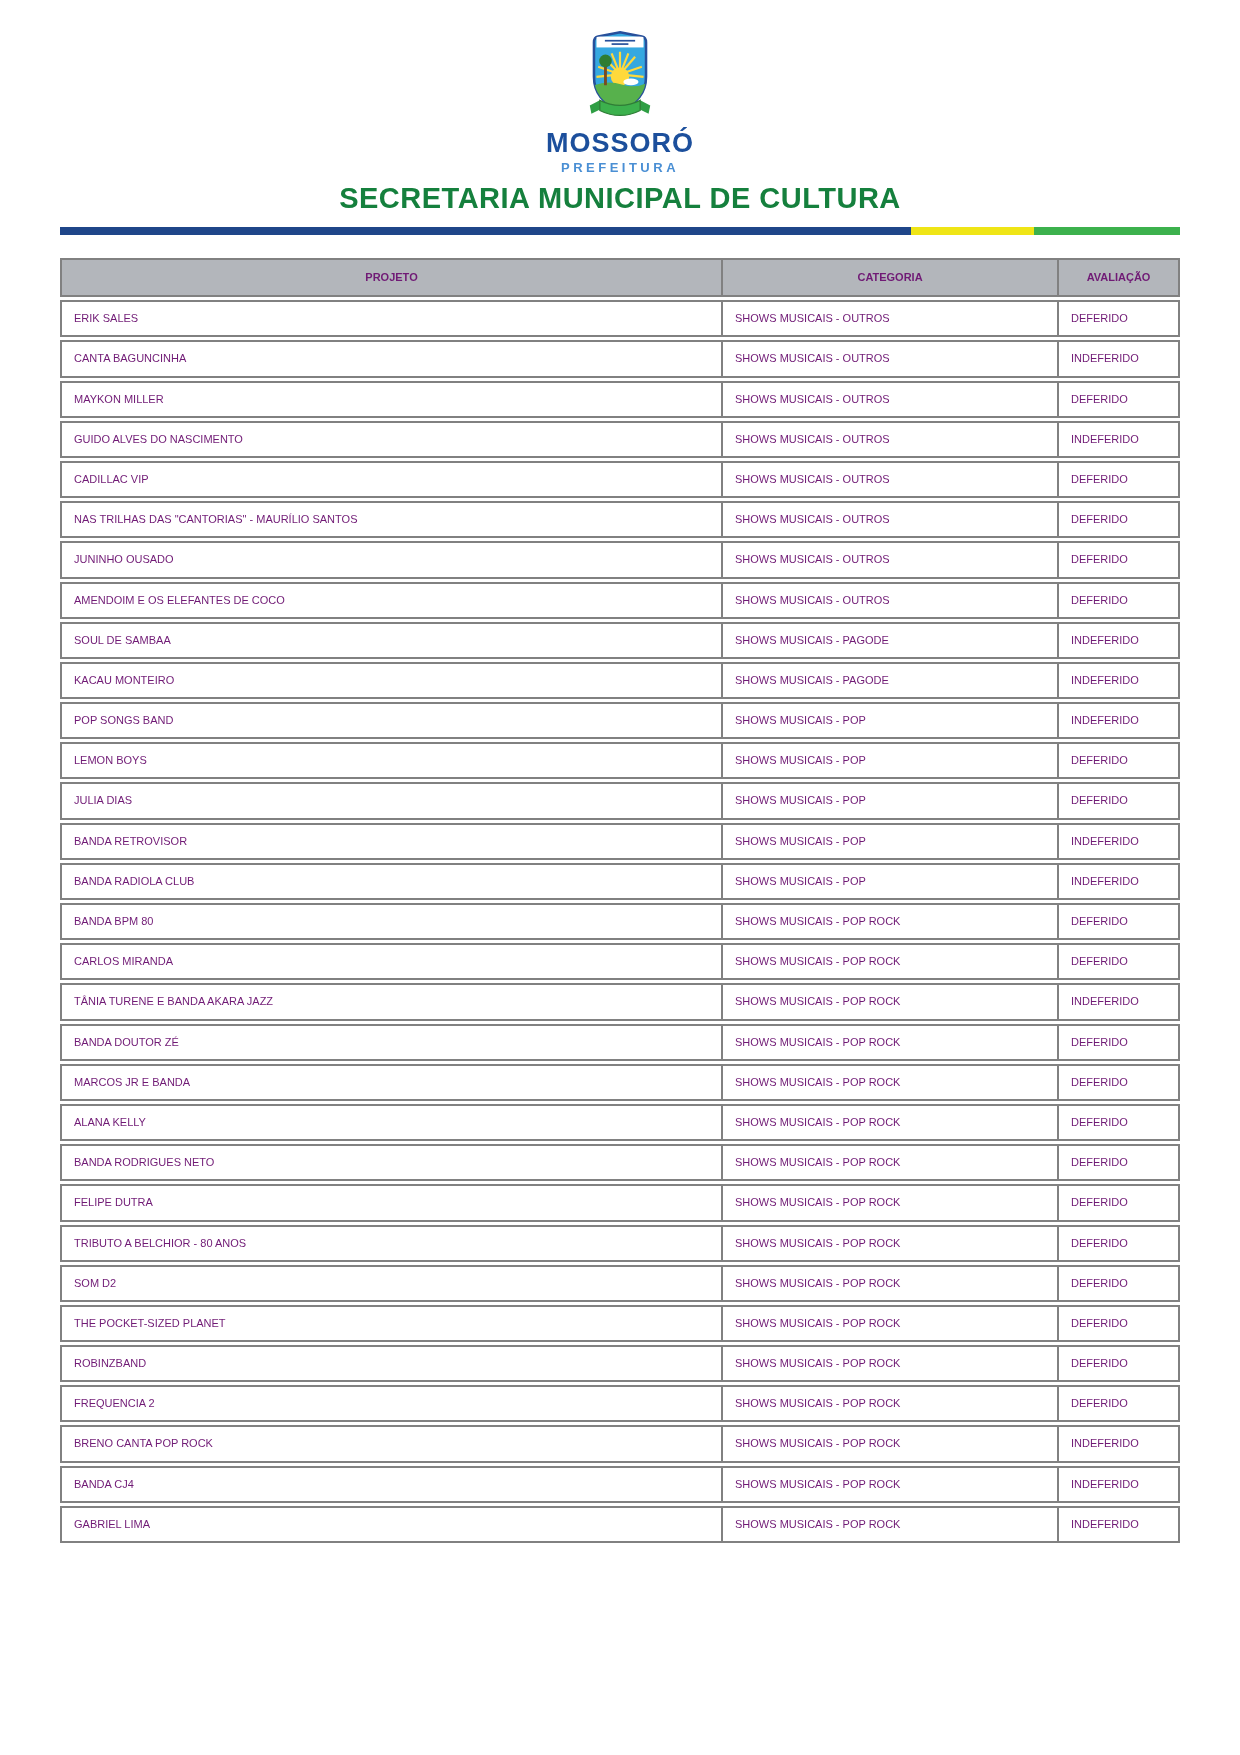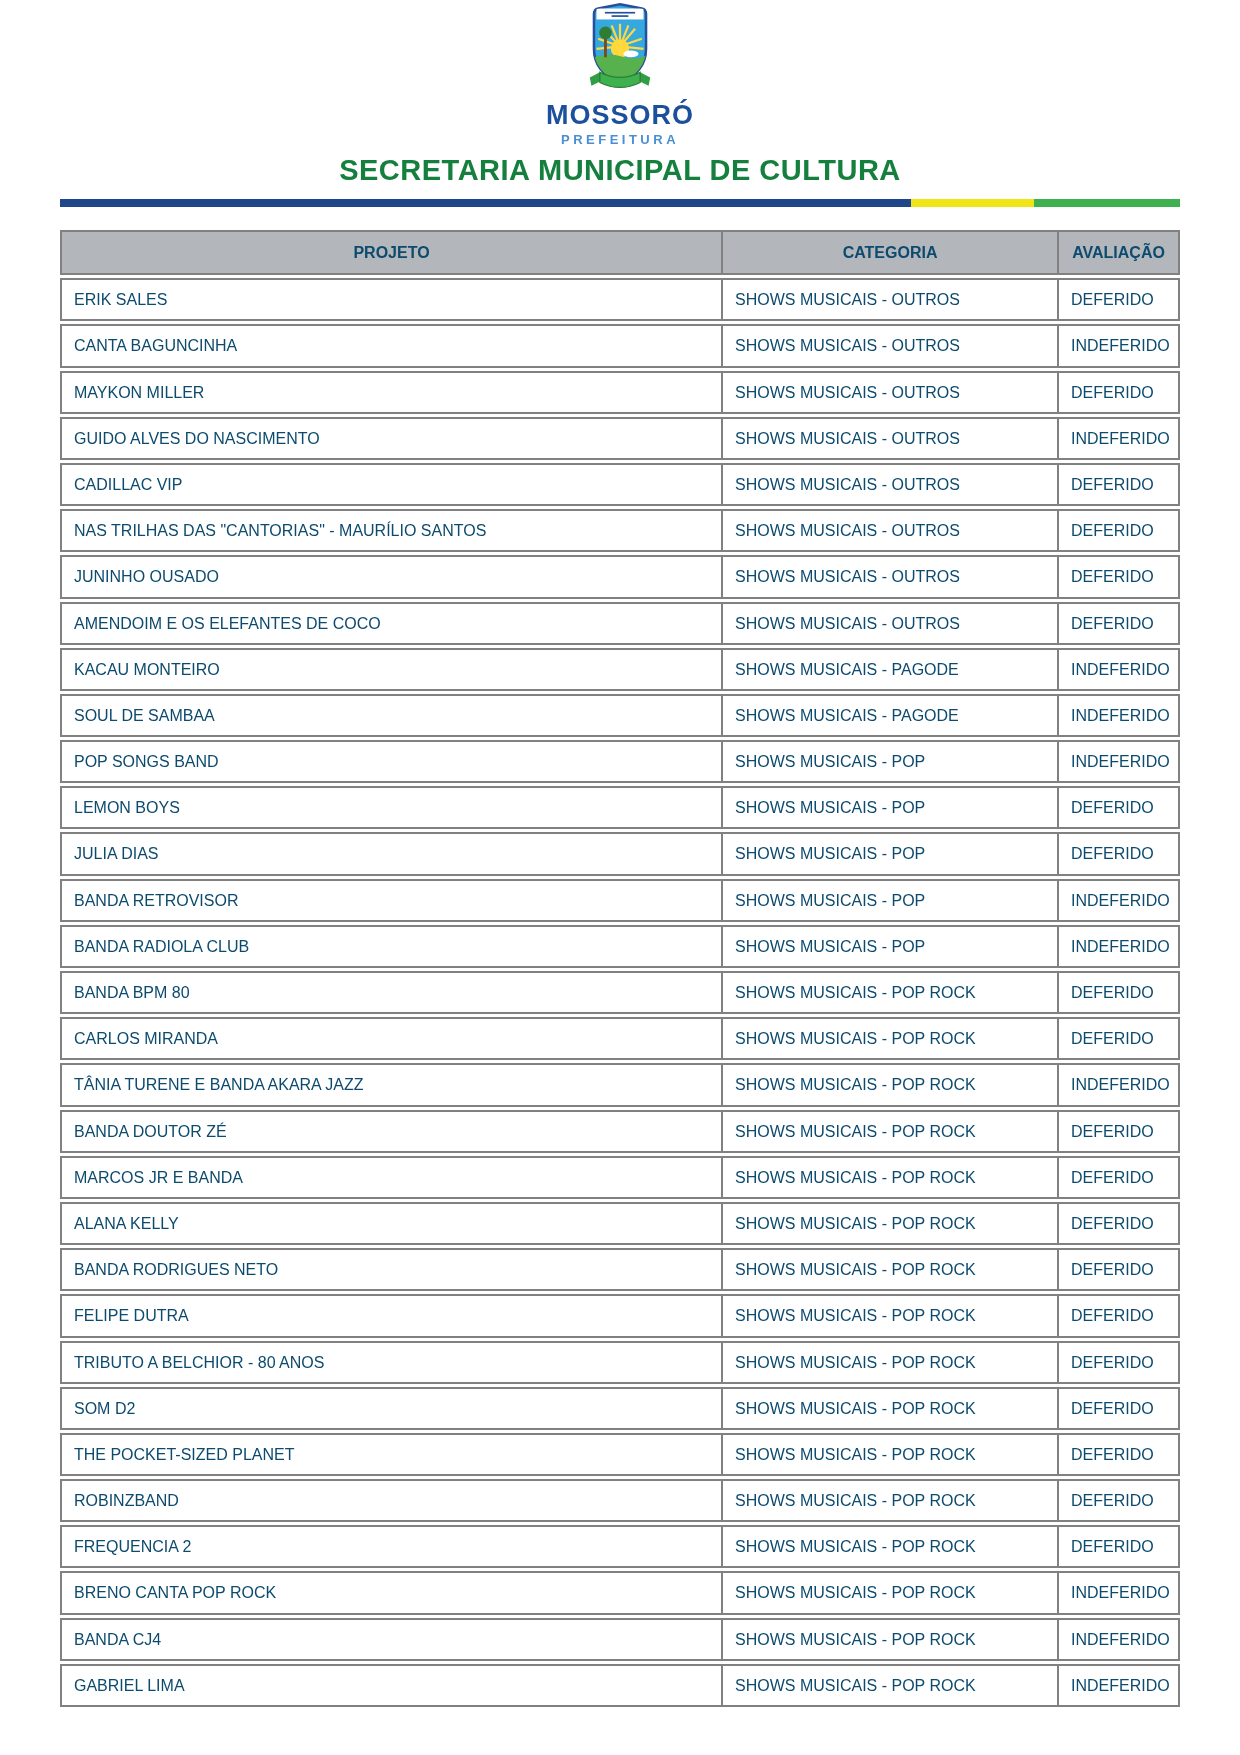--- a/index.html
+++ b/index.html
@@ -5,20 +5,21 @@
   * { margin: 0; padding: 0; box-sizing: border-box; }
   html, body {
     background: #ffffff;
     font-family: "Liberation Sans", "DejaVu Sans", sans-serif;
   }
   .page {
     width: 1240px;
     height: 1755px;
     background: #ffffff;
     margin: 0 auto;
+    padding-top: 28px;
     overflow: hidden;
   }
   
   .letterhead { text-align: center; }
   .crest { display: block; margin: 0 auto; }
   .city-name {
     margin-top: 4px;
     font-size: 27px;
     font-weight: bold;
     letter-spacing: 1px;
@@ -49,22 +50,22 @@
   .tricolor-bar .seg-blue   { width: 76%; height: 100%; }
   .tricolor-bar .seg-yellow { width: 11%; height: 100%; }
   .tricolor-bar .seg-green  { width: 13%; height: 100%; }
   
   .table-wrap { width: 1120px; margin: 20px auto 0 auto; }
   table.results {
     width: 100%;
     table-layout: fixed;
     border-collapse: separate;
     border-spacing: 0 3px;
-    font-size: 16px;
-    color: #0c4a6e;
+    font-size: 11px;
+    color: #701a75;
   }
   table.results th, table.results td {
     border-top: 2px solid #818181;
     border-bottom: 2px solid #818181;
     border-right: 2px solid #818181;
     padding: 10px 12px;
     line-height: 1.2;
     overflow: hidden;
     white-space: nowrap;
     background: #ffffff;
@@ -200,27 +201,27 @@
     <td>DEFERIDO</td>
   </tr>
 
   <tr>
     <td>AMENDOIM E OS ELEFANTES DE COCO</td>
     <td>SHOWS MUSICAIS - OUTROS</td>
     <td>DEFERIDO</td>
   </tr>
 
   <tr>
+    <td>SOUL DE SAMBAA</td>
+    <td>SHOWS MUSICAIS - PAGODE</td>
+    <td>INDEFERIDO</td>
+  </tr>
+
+  <tr>
     <td>KACAU MONTEIRO</td>
-    <td>SHOWS MUSICAIS - PAGODE</td>
-    <td>INDEFERIDO</td>
-  </tr>
-
-  <tr>
-    <td>SOUL DE SAMBAA</td>
     <td>SHOWS MUSICAIS - PAGODE</td>
     <td>INDEFERIDO</td>
   </tr>
 
   <tr>
     <td>POP SONGS BAND</td>
     <td>SHOWS MUSICAIS - POP</td>
     <td>INDEFERIDO</td>
   </tr>
 

